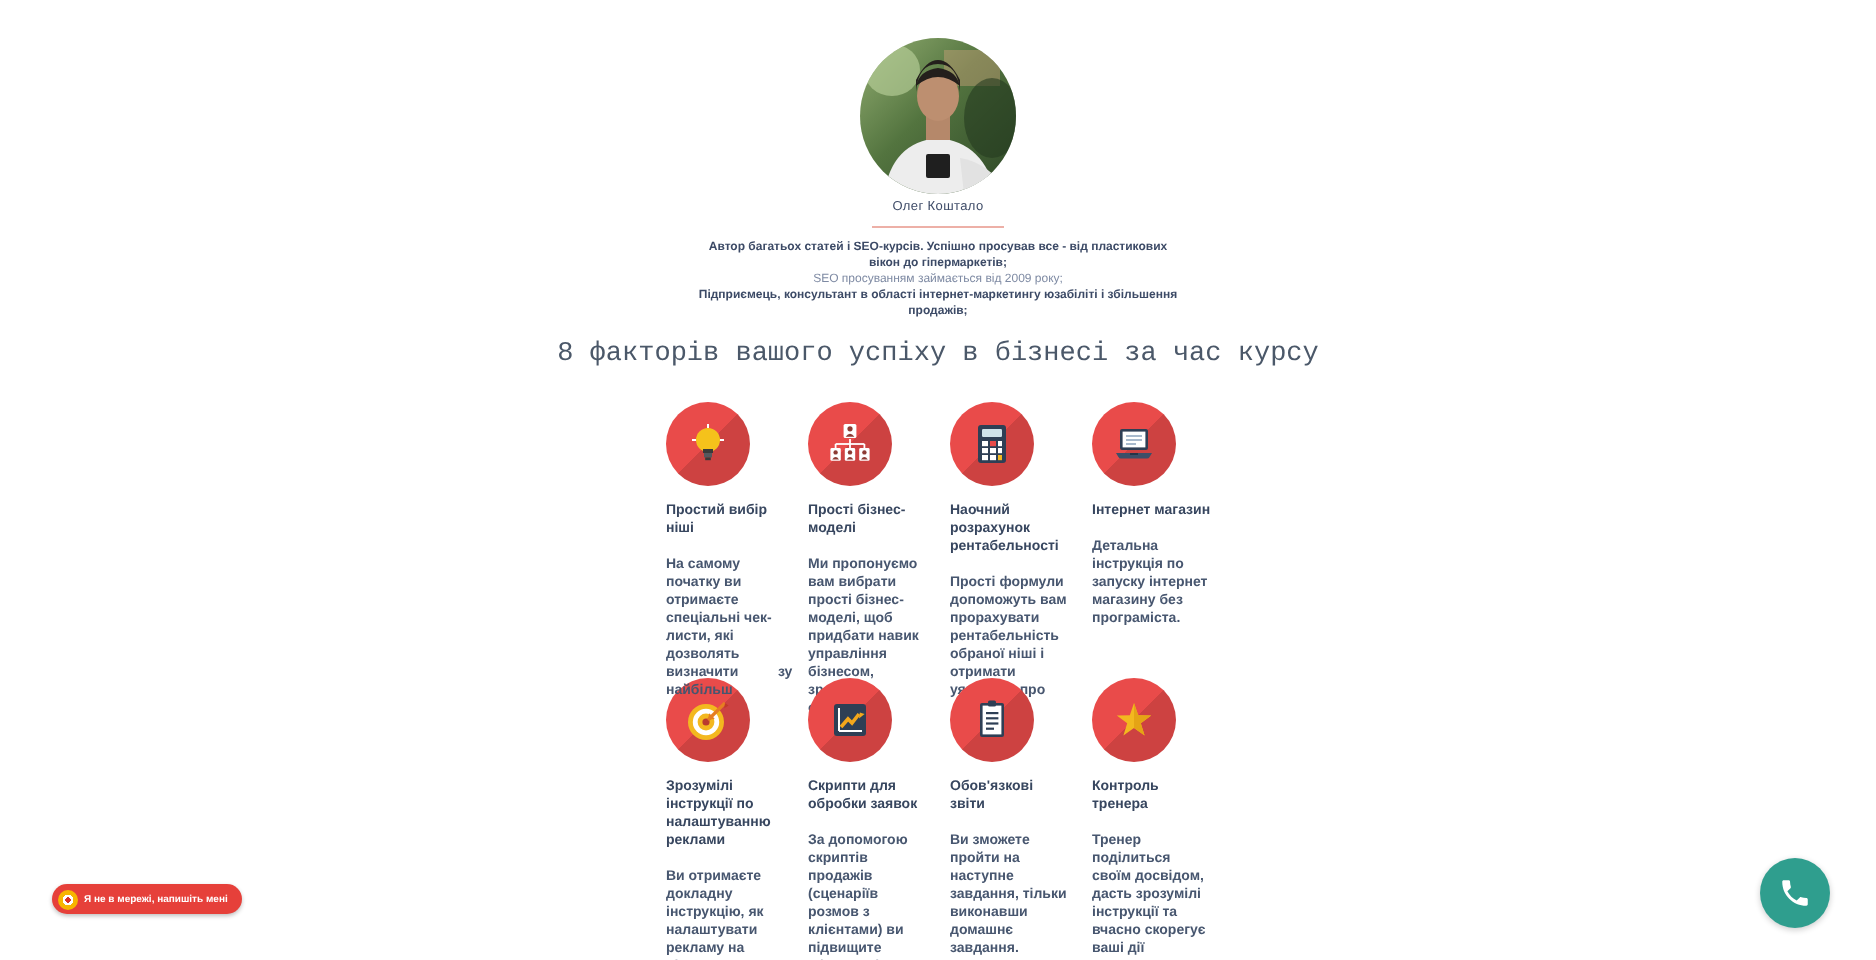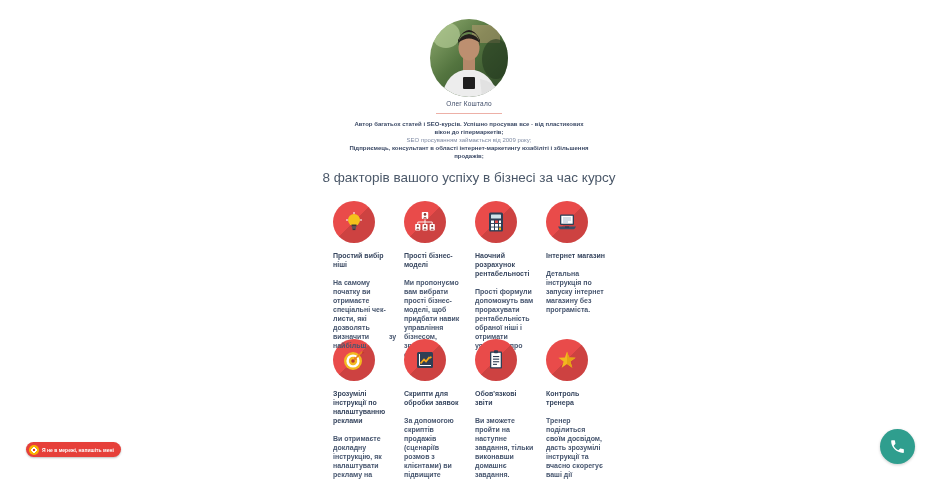--- a/index.html
+++ b/index.html
@@ -25,21 +25,21 @@
   .bio{
     position:absolute;left:349px;top:120px;width:240px;text-align:center;
     font-size:6px;line-height:8px;color:#3c4a66;
   }
   .bio p{margin:0;}
   .bio .strong{font-weight:700;color:#3c4a66;}
   .bio .light{font-weight:400;color:#7e8aa3;}
   
   .heading{
     position:absolute;left:0;top:168px;width:938px;text-align:center;
-    font-size:13.5px;line-height:19px;color:#4b5869;font-weight:400;
+    font-size:13.5px;line-height:19px;color:#4b5869;font-weight:400;font-family:Liberation Mono, monospace;
   }
   
   .features{
     position:absolute;left:333px;top:201px;width:273px;
     display:grid;grid-template-columns:repeat(4,60px);column-gap:11px;
     grid-template-rows:138px auto;
   }
   .cell{overflow:visible;}
   .badge{
     width:42px;height:42px;border-radius:50%;

